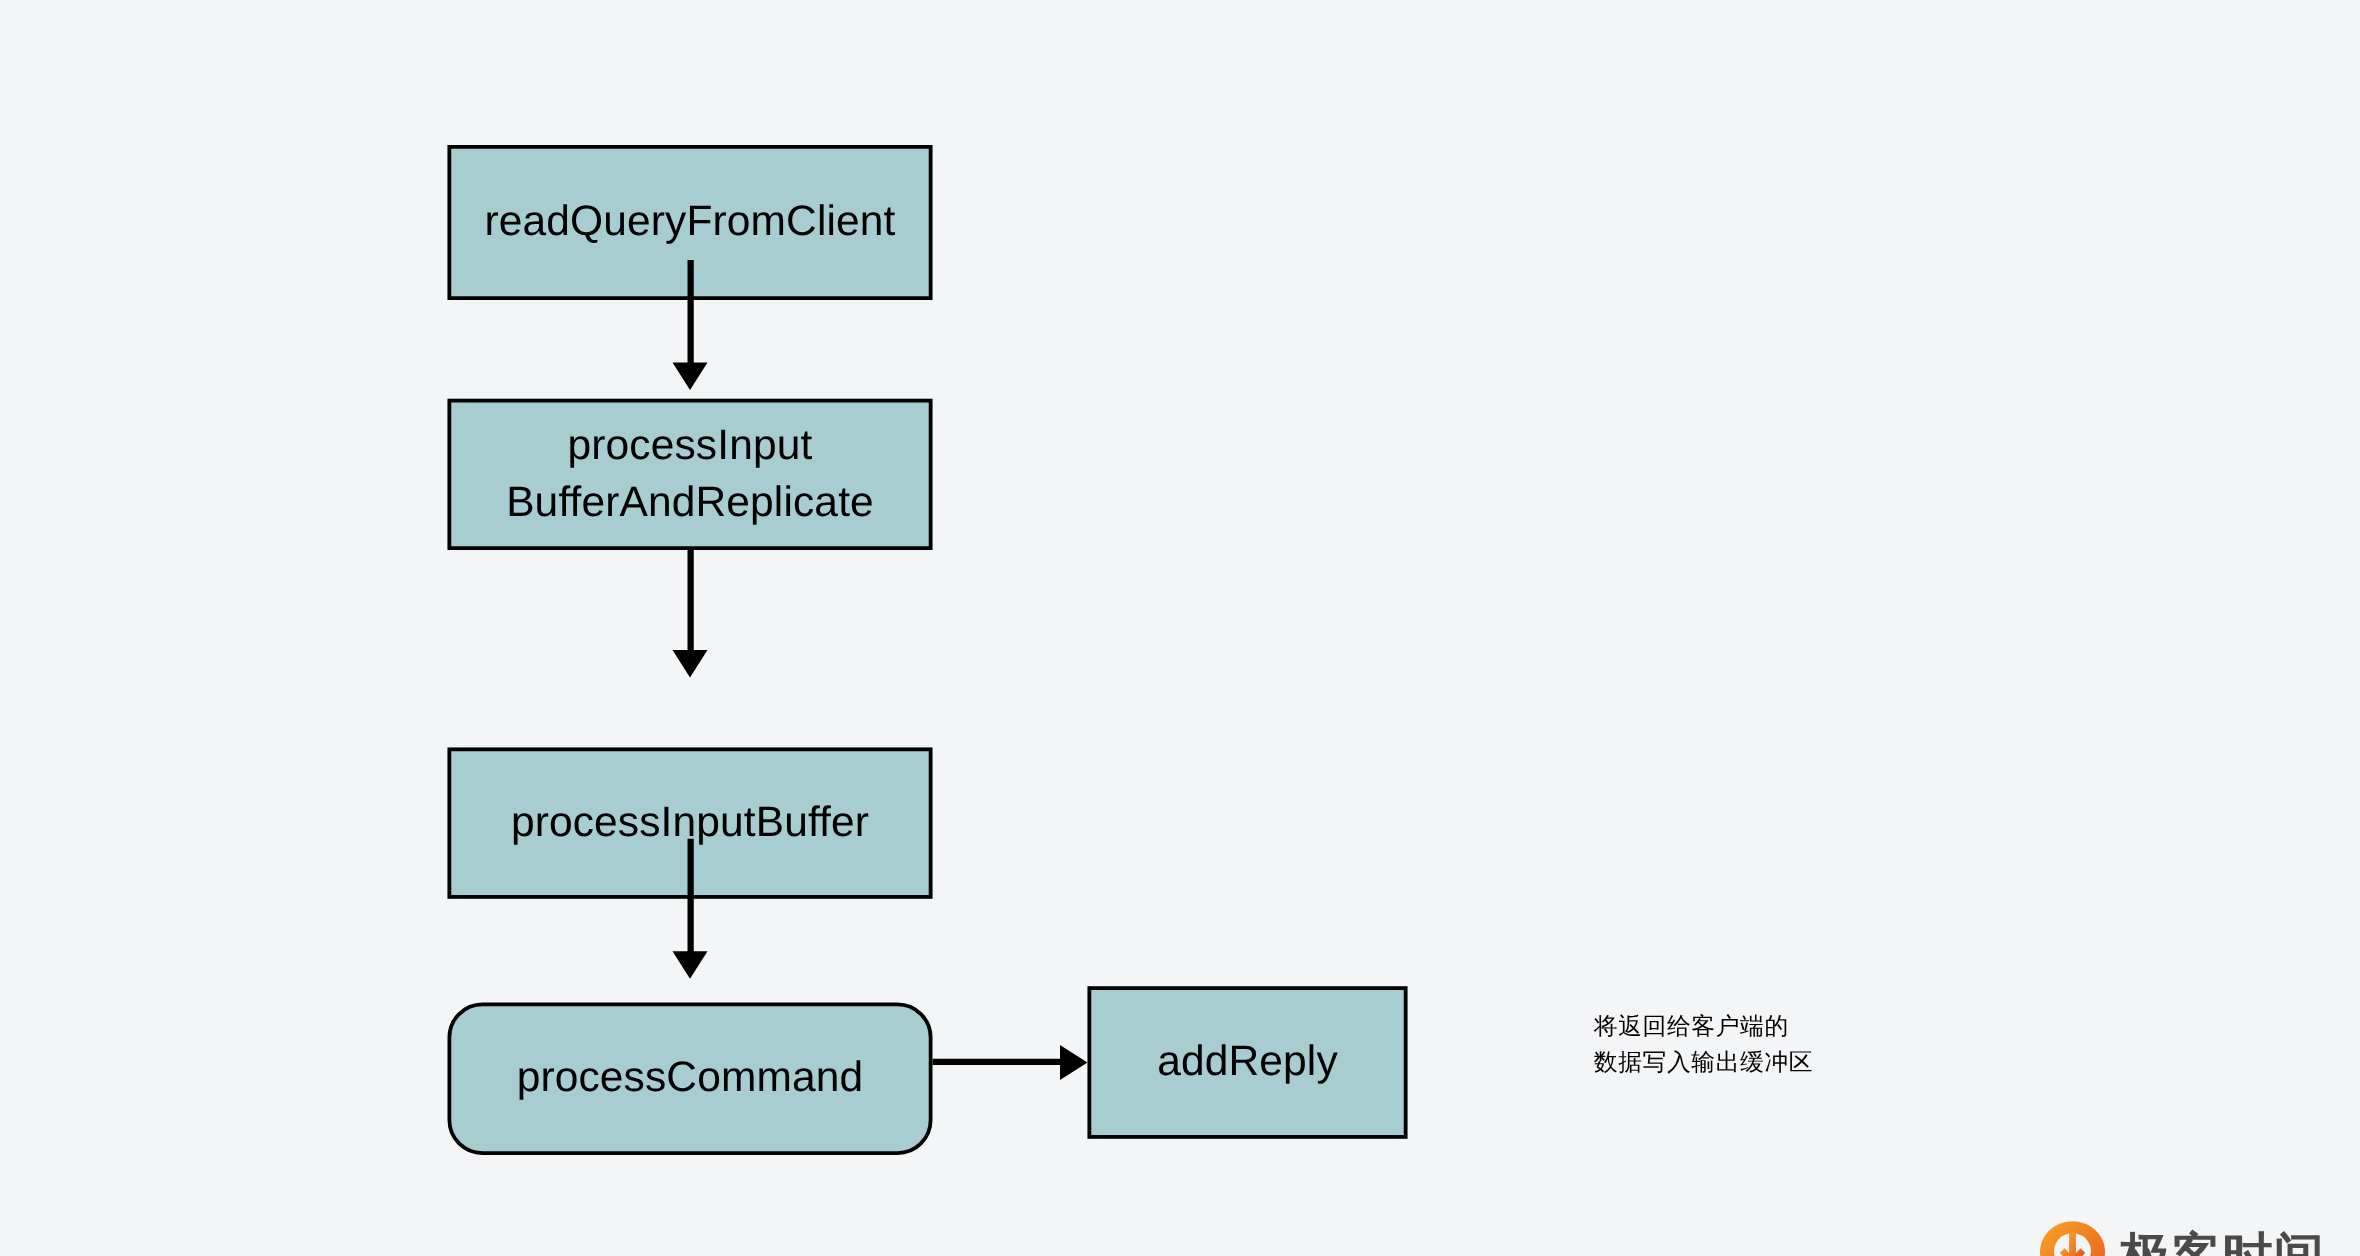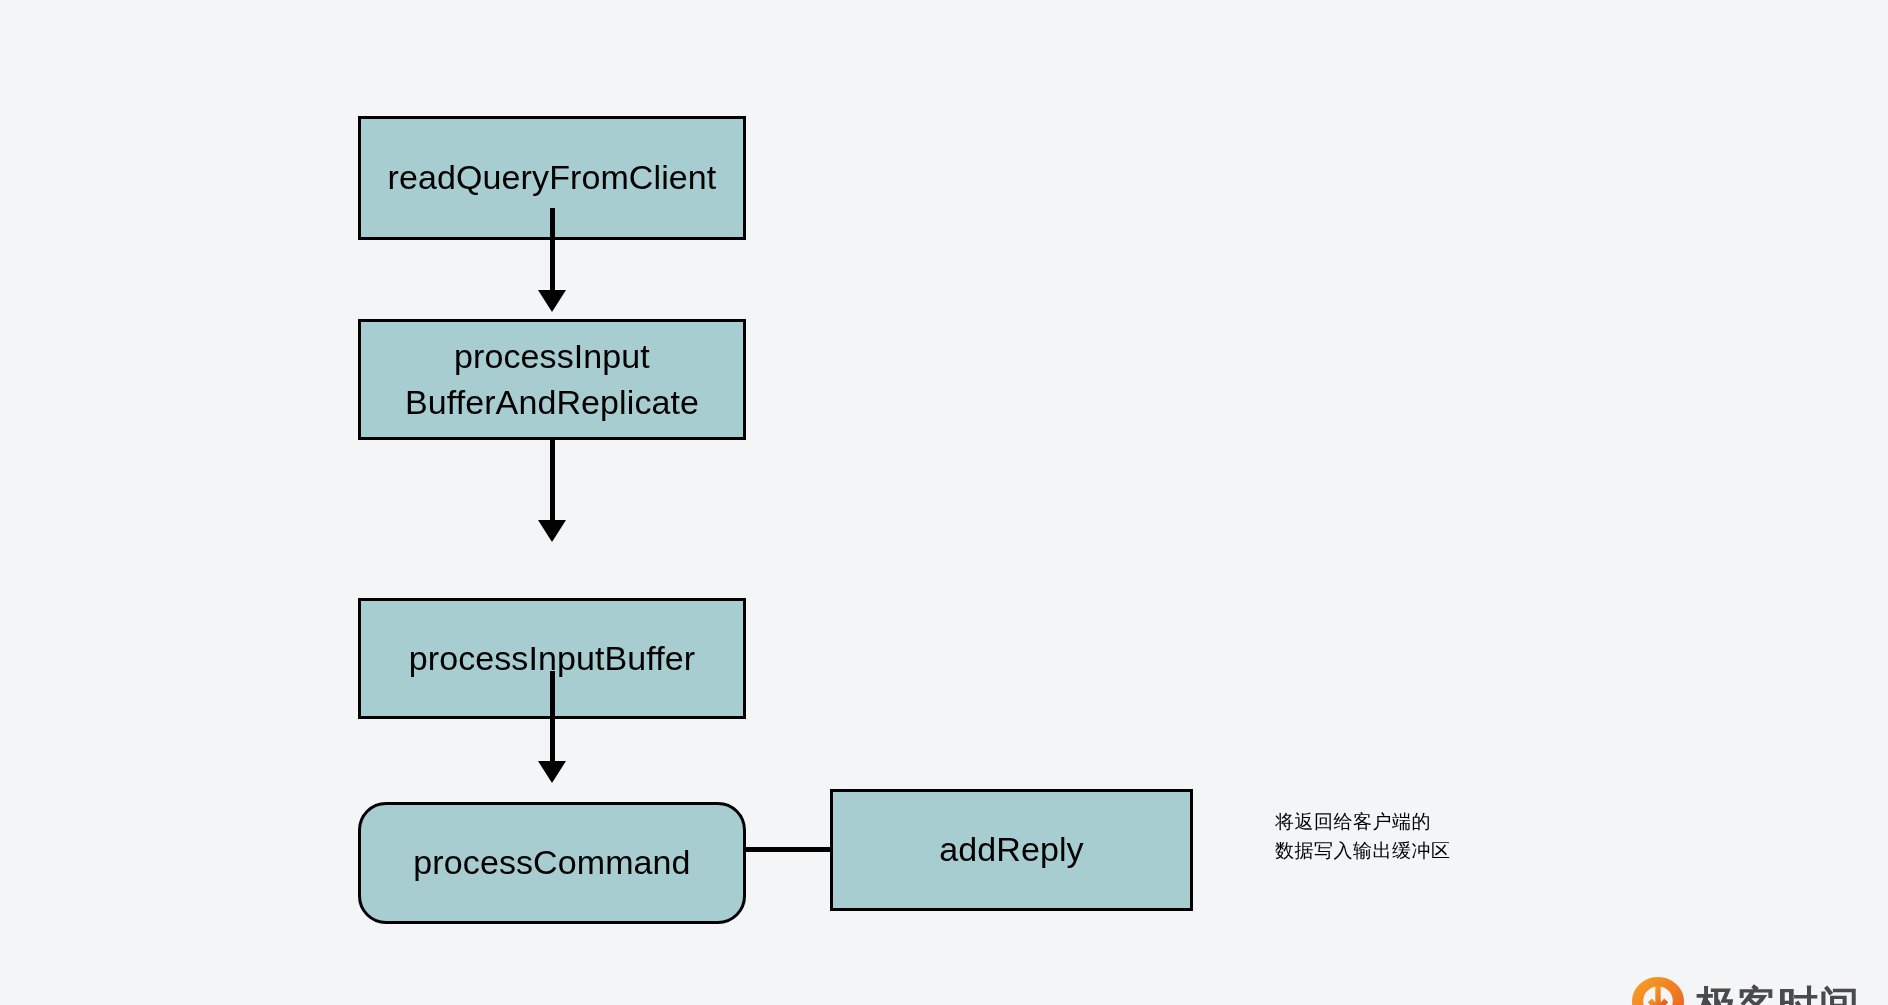--- a/index.html
+++ b/index.html
@@ -36,21 +36,21 @@
     line-height: 1.33;
     letter-spacing: 0.1px;
     white-space: pre-line;
     font-family: "Liberation Sans", "DejaVu Sans", sans-serif;
   }
 
   #node-read-query       { left: 358px; top: 84px;  width: 388px; height: 124px; margin-top: 32px; }
   #node-process-input-br { left: 358px; top: 319px; width: 388px; height: 121px; text-align: center; }
   #node-process-input-b  { left: 358px; top: 550px; width: 388px; height: 121px; margin-top: 48px; }
   #node-process-command  { left: 358px; top: 802px; width: 388px; height: 122px; border-radius: 28px; }
-  #node-add-reply        { left: 830px; top: 789px; width: 363px; height: 122px; }
+  #node-add-reply        { left: 870px; top: 789px; width: 256px; height: 122px; }
 
   
   .connector {
     position: absolute;
   }
   .v-line {
     position: absolute;
     width: 5px;
     background: #000000;
     left: 550px;

